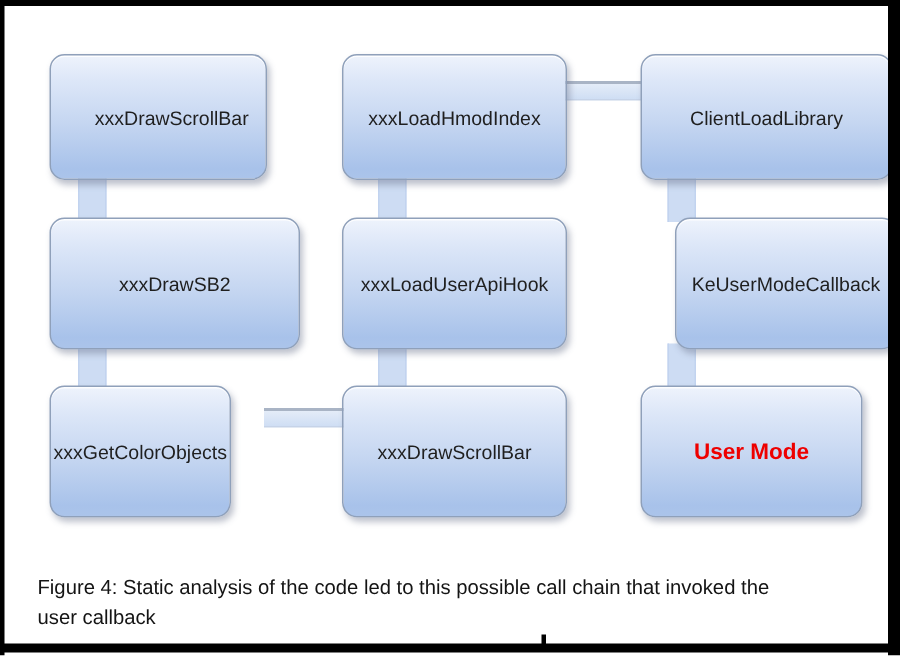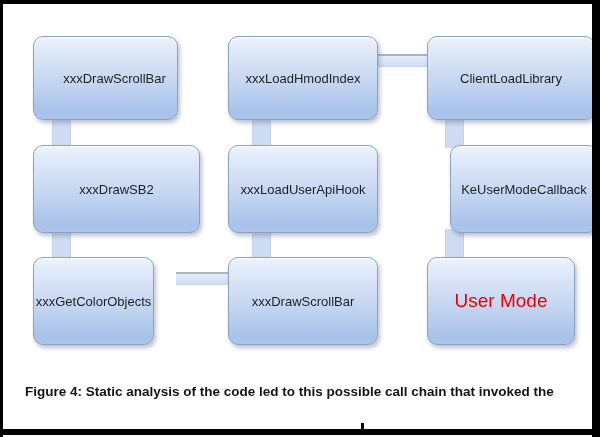--- a/index.html
+++ b/index.html
@@ -27,21 +27,21 @@
   }
   .n1 { left:33px;  top:36px;  width:145px; height:84px;padding-left:18px; }
   .n2 { left:228px; top:36px;  width:150px; height:84px; }
   .n3 { left:427px; top:36px;  width:168px; height:84px; }
   .n4 { left:33px;  top:145px; width:167px; height:88px; }
   .n5 { left:228px; top:145px; width:150px; height:88px; }
   .n6 { left:427px; top:145px; width:148px; height:88px;margin-left:23px; }
   .n7 { left:33px;  top:257px; width:121px; height:88px; }
   .n8 { left:228px; top:257px; width:150px; height:88px; }
   .n9 { left:427px; top:257px; width:148px; height:88px; }
-  .n9 .node-label { font-weight:normal; font-size:19px; }
+  .n9 .node-label { font-weight:bold; font-size:15px; }
 
   
   .conn { position:absolute; z-index:1; box-sizing:border-box; }
   .vconn {
     width:19px; background:#cddcf3;
     border-left:1px solid #c2d3ef; border-right:1px solid #c2d3ef;
   }
   .v1 { left:52px;  top:116px; height:32px; }
   .v2 { left:52px;  top:229px; height:31px; }
   .v3 { left:252px; top:116px; height:32px; }
@@ -51,21 +51,21 @@
   .hconn {
     height:13px; background:linear-gradient(180deg,#e4ecf8 0%, #cfdef4 100%);
     border-top:2px solid #a9b4c5; border-bottom:1px solid #c6d3e8;
   }
   .h1 { left:376px; top:54px;  width:53px; }
   .h2 { left:176px; top:272px; width:54px; }
 
   
   .caption {
     position:absolute; left:25px; top:382px; width:545px; z-index:3;
-    font-size:13.5px; line-height:20px; color:#141414;font-weight:bold;
+    font-size:13.5px; line-height:20px; color:#141414;
   }
 </style>
 </head>
 <body>
 
 <div class="frame-bar frame-top"></div>
 <div class="frame-bar frame-left"></div>
 <div class="frame-bar frame-right"></div>
 <div class="frame-bar frame-bottom"></div>
 <div class="handle-tick"></div>
@@ -105,13 +105,14 @@
   <div class="node n8">
     <span class="node-label">xxxDrawScrollBar</span>
   </div>
   <div class="node n9">
     <span class="node-label" style="color: rgb(238, 0, 0);">User Mode</span>
   </div>
 </div>
 
 <div class="caption">
   <div>Figure 4: Static analysis of the code led to this possible call chain that invoked the</div>
+  <div>user callback</div>
 </div>
 
 </body></html>

